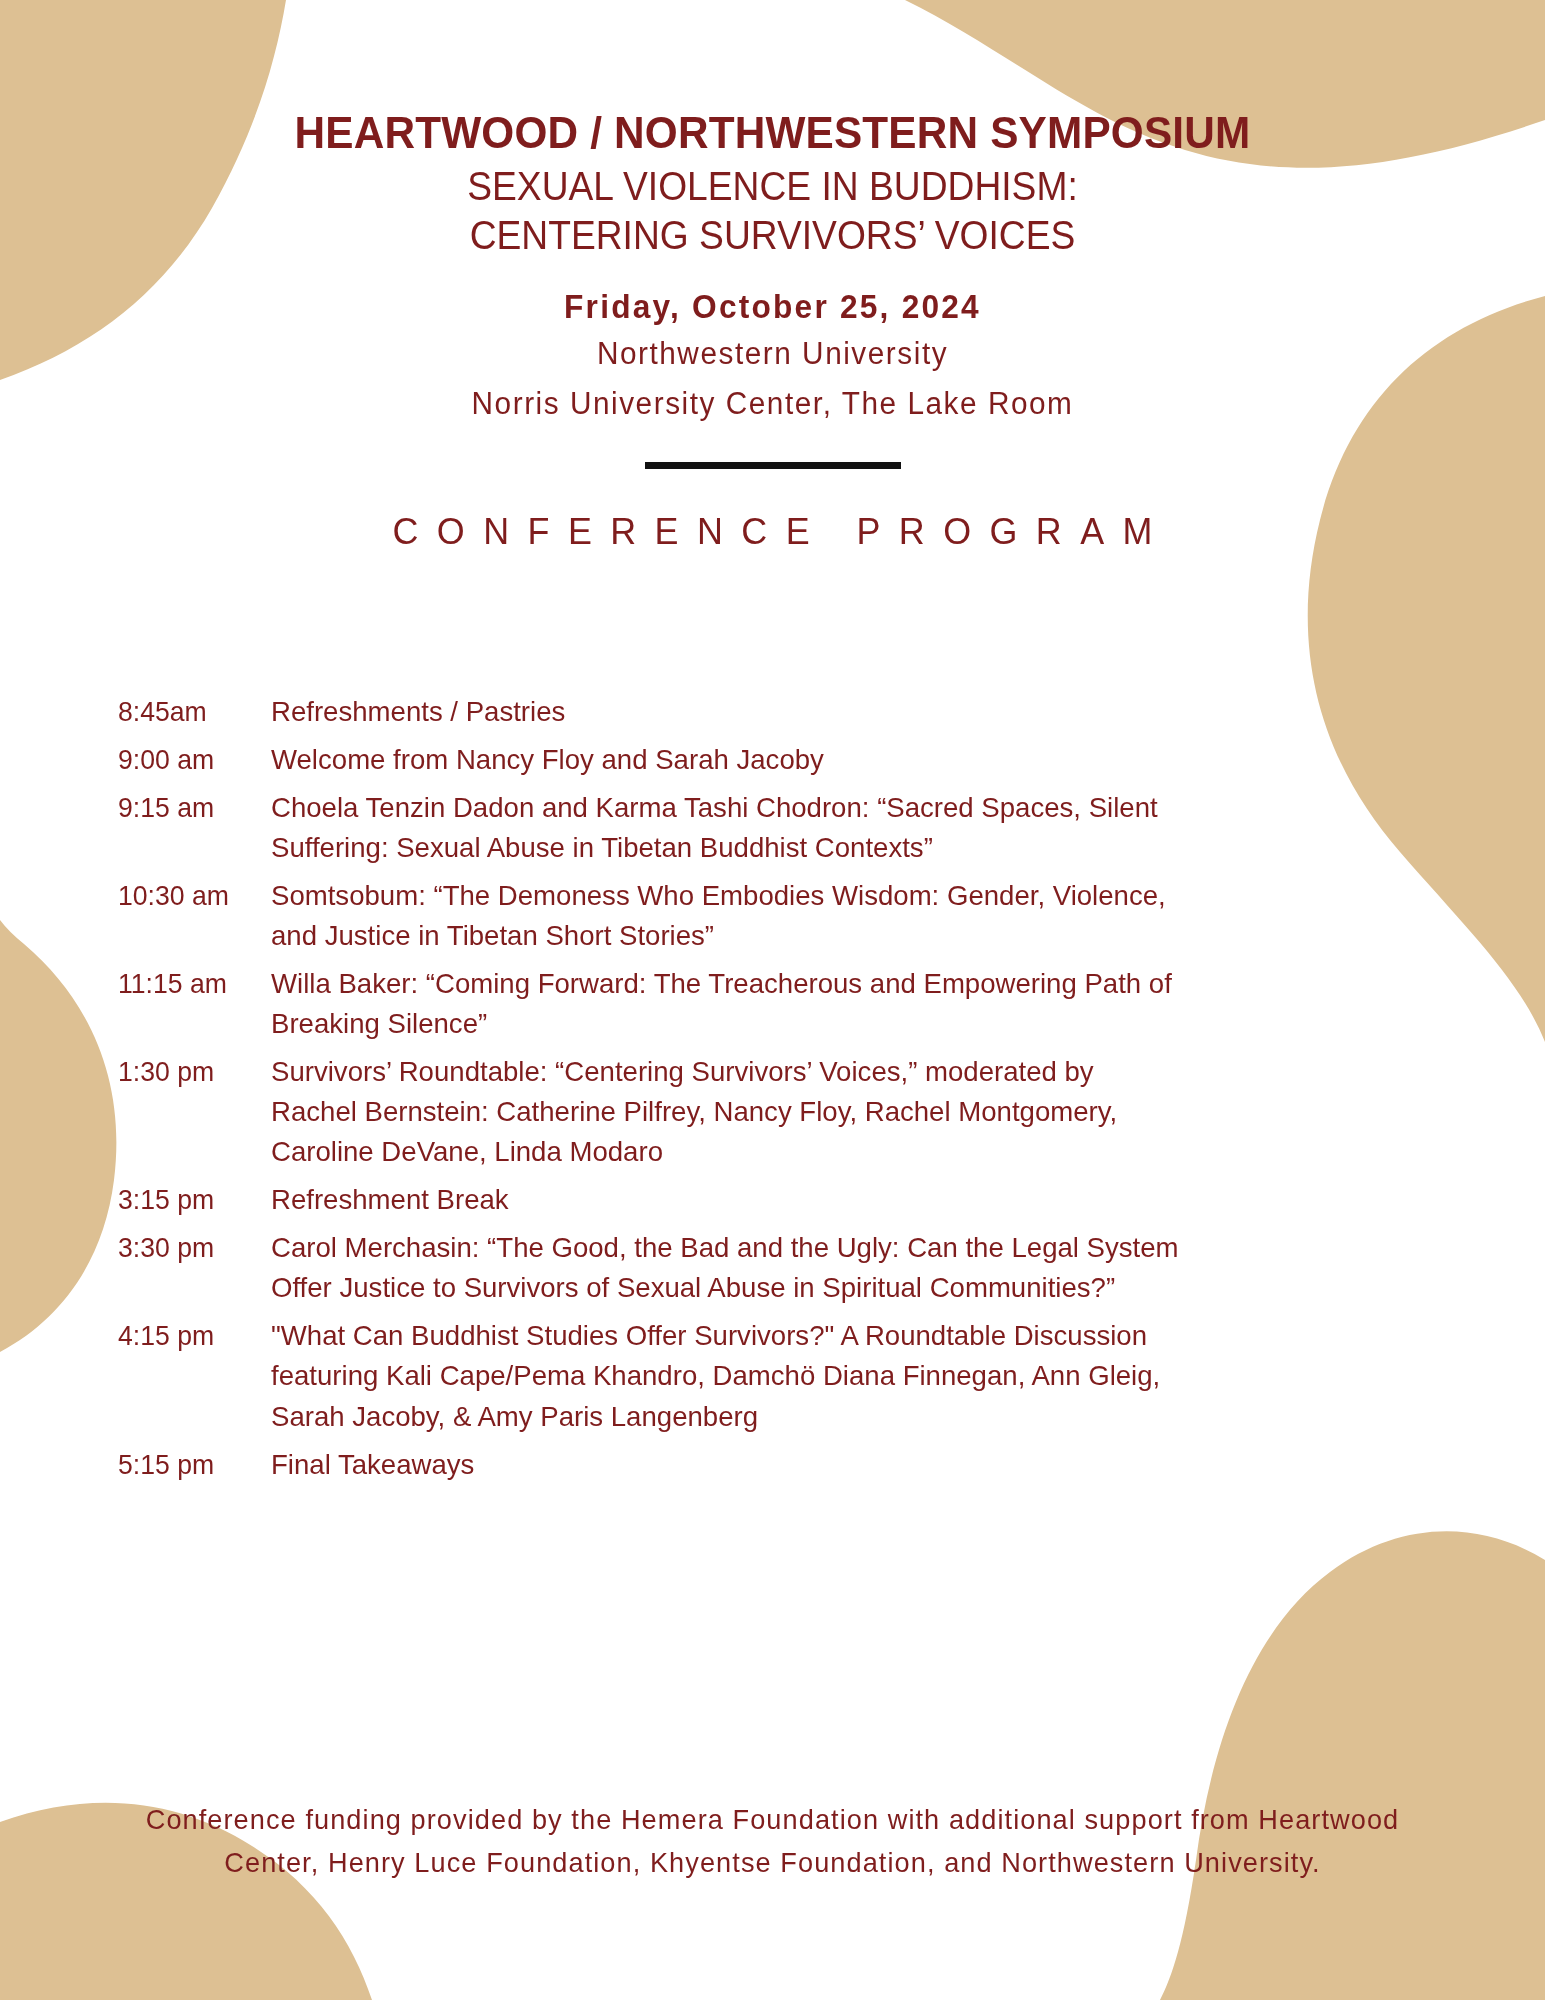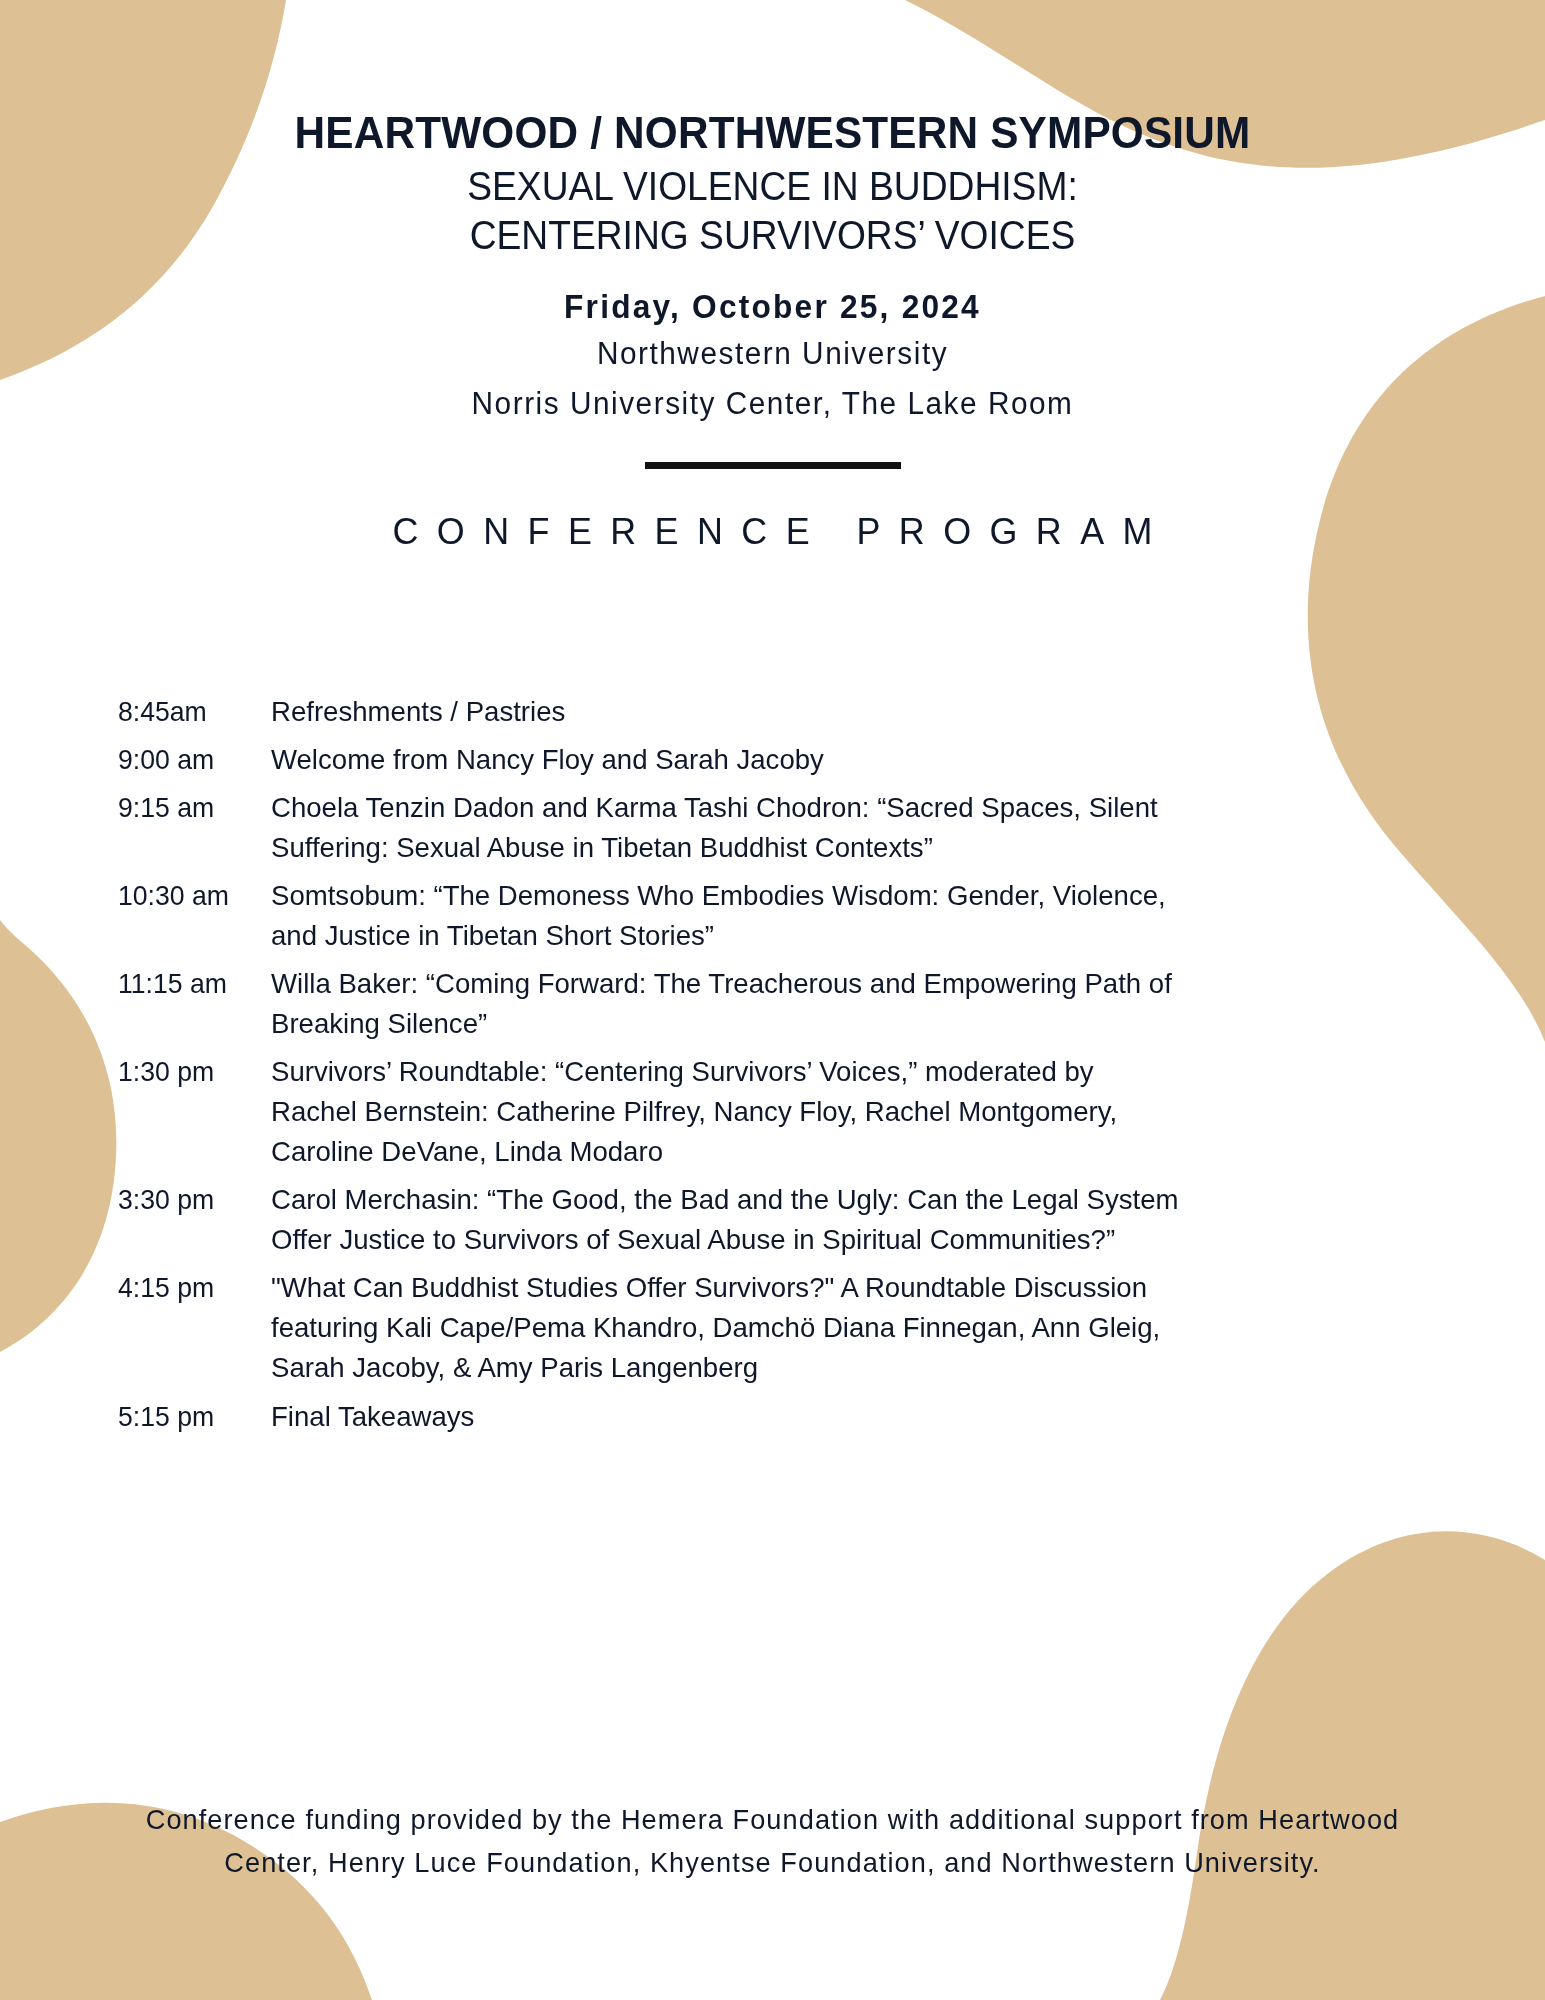--- a/index.html
+++ b/index.html
@@ -8,21 +8,21 @@
     background: #ffffff;
   }
 
   #poster {
     position: relative;
     width: 1545px;
     height: 2000px;
     overflow: hidden;
     background: #ddc093;
     font-family: "Liberation Sans", "DejaVu Sans", sans-serif;
-    color: #0f172a;
+    color: #7f1d1d;
   }
 
   
   #blob {
     position: absolute;
     inset: 0;
     width: 1545px;
     height: 2000px;
     display: block;
   }
@@ -208,20 +208,24 @@
         </div>
         <div class="row">
           <div class="time">11:15 am</div>
           <div class="desc">Willa Baker: “Coming Forward: The Treacherous and Empowering Path of Breaking Silence”</div>
         </div>
         <div class="row">
           <div class="time">1:30 pm</div>
           <div class="desc">Survivors’ Roundtable: “Centering Survivors’ Voices,” moderated by Rachel Bernstein: Catherine Pilfrey, Nancy Floy, Rachel Montgomery, Caroline DeVane, Linda Modaro</div>
         </div>
         <div class="row">
+          <div class="time">3:15 pm</div>
+          <div class="desc">Refreshment Break</div>
+        </div>
+        <div class="row">
           <div class="time">3:30 pm</div>
           <div class="desc">Carol Merchasin: “The Good, the Bad and the Ugly: Can the Legal System Offer Justice to Survivors of Sexual Abuse in Spiritual Communities?”</div>
         </div>
         <div class="row">
           <div class="time">4:15 pm</div>
           <div class="desc">"What Can Buddhist Studies Offer Survivors?" A Roundtable Discussion featuring Kali Cape/Pema Khandro, Damchö Diana Finnegan, Ann Gleig, Sarah Jacoby, &amp; Amy Paris Langenberg</div>
         </div>
         <div class="row">
           <div class="time">5:15 pm</div>
           <div class="desc">Final Takeaways</div>

